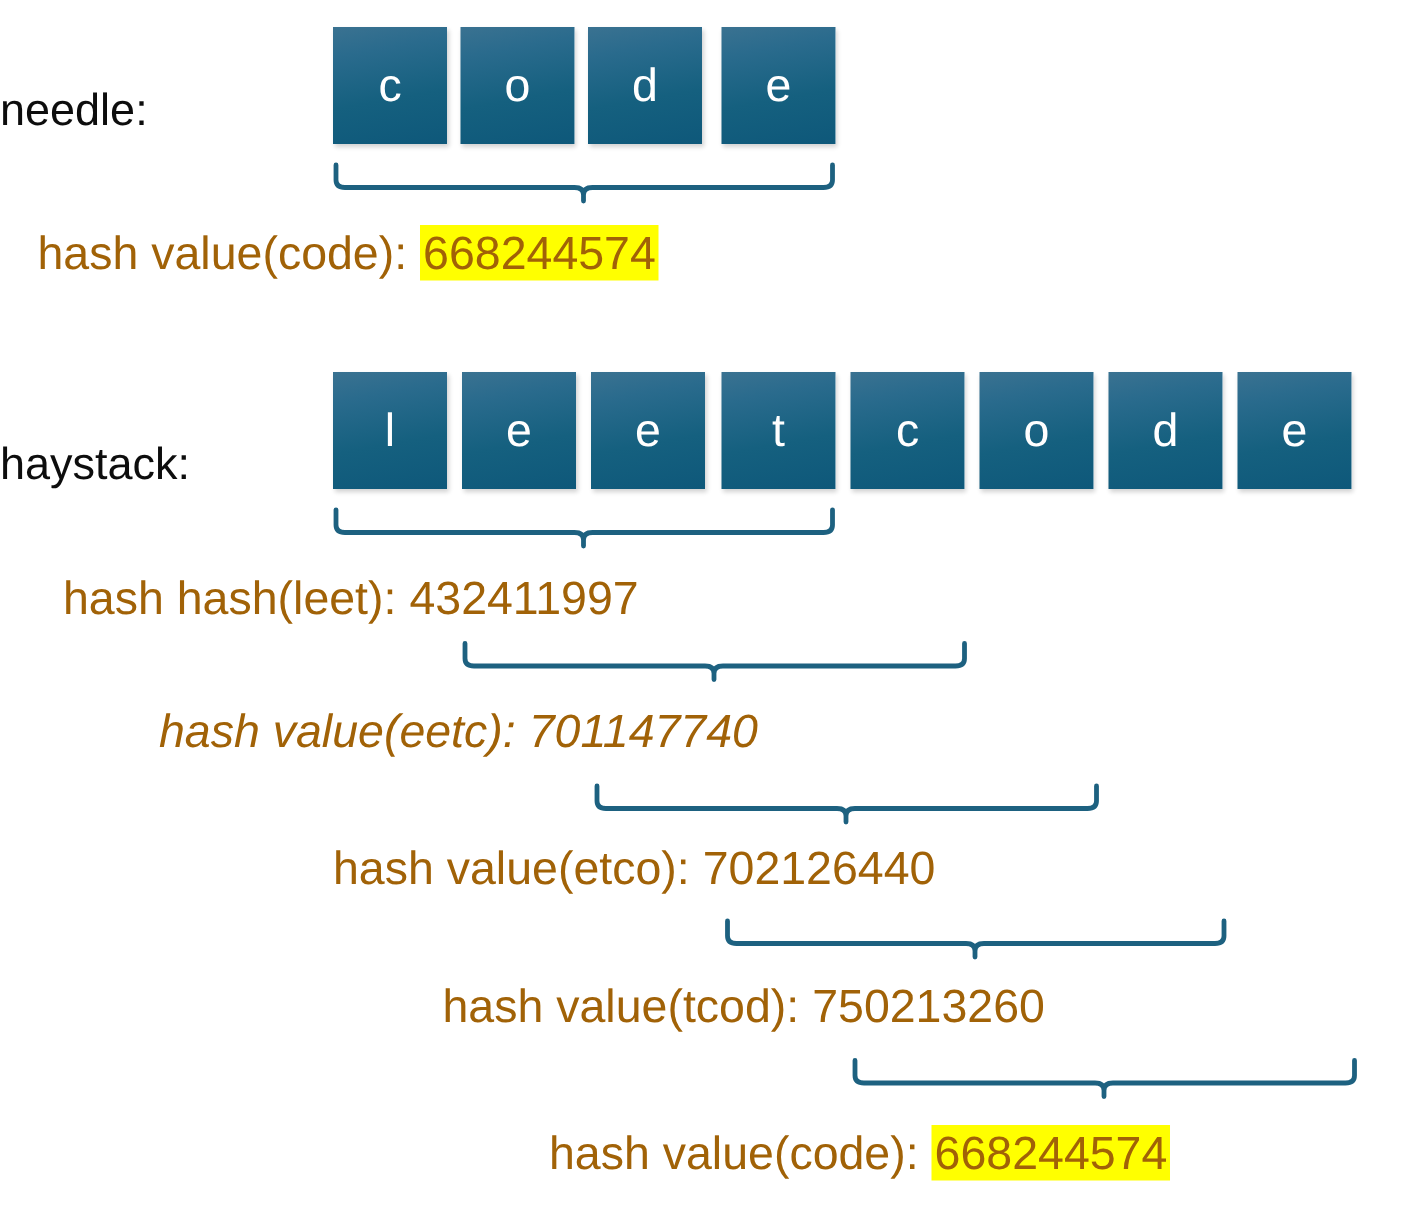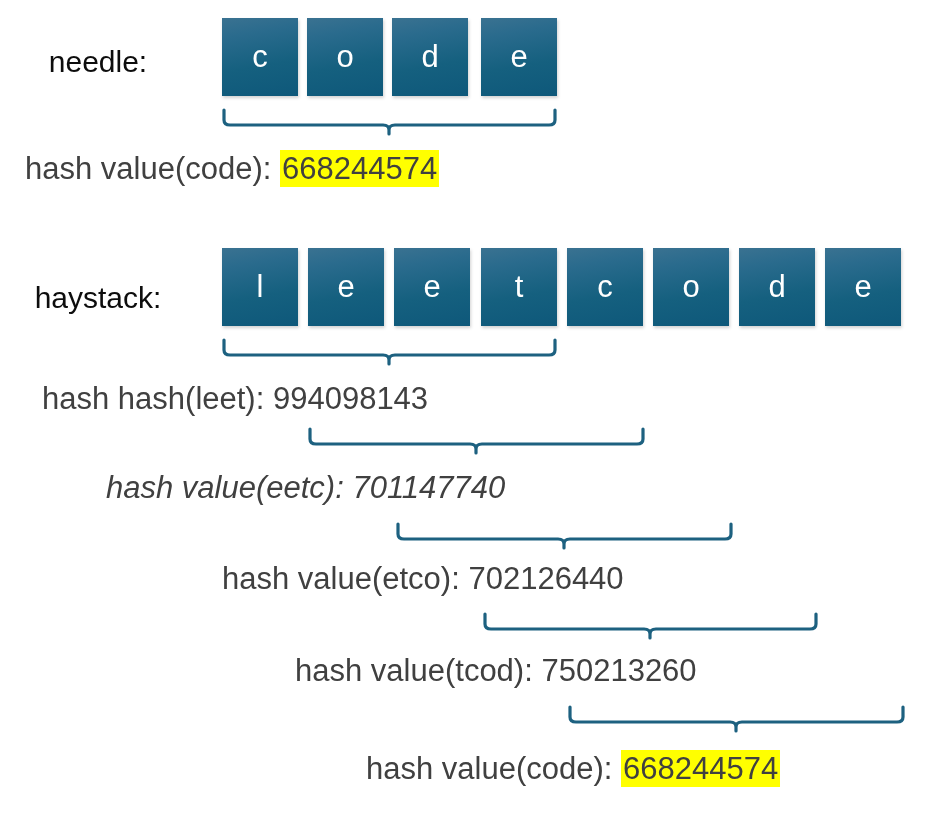--- a/index.html
+++ b/index.html
@@ -32,31 +32,32 @@
     font-weight: 400;
     letter-spacing: 0;
   }
 
   
   .row-label {
     position: absolute;
     font-size: 30px;
     line-height: 36px;
     white-space: nowrap;
-    text-align: center;
+    text-align: left;
     color: #0d0d0d;
+    margin-top: 12px;
   }
 
   
   .hash-line {
     position: absolute;
     font-size: 31px;
     line-height: 38px;
     white-space: nowrap;
-    color: #404040;
+    color: #a16207;
   }
   .hash-line .hv-num {
     display: inline;
   }
   .hash-line .hv-num.hl {
     background: #ffff00;
     padding: 1px 2px;
   }
 
   
@@ -99,21 +100,21 @@
 <div class="cell" style="left:739px; top:248px;">d</div>
 <div class="cell" style="left:825px; top:248px;">e</div>
 
 <div class="brace" style="left:222px; top:338px; width:335px;">
   <svg width="335" height="26" viewBox="0 0 335 26" preserveAspectRatio="none">
     <path d="M 2 2 L 2 12 Q 2 17 8 17 L 161 17 Q 167 17 167 22 L 167 26 L 167 22 Q 167 17 173 17 L 327 17 Q 333 17 333 12 L 333 2" fill="none" stroke="#1d6180" stroke-width="3.2" stroke-linecap="round" stroke-linejoin="round"></path>
   </svg>
 </div>
 <div class="hash-line" style="left:42px; top:380px;">
   <span>hash hash(leet):</span>
-  <span class="hv-num">994098143</span>
+  <span class="hv-num">432411997</span>
 </div>
 
 <div class="brace" style="left:308px; top:427px; width:337px;">
   <svg width="337" height="26" viewBox="0 0 337 26" preserveAspectRatio="none">
     <path d="M 2 2 L 2 12 Q 2 17 8 17 L 162 17 Q 168 17 168 22 L 168 26 L 168 22 Q 168 17 174 17 L 329 17 Q 335 17 335 12 L 335 2" fill="none" stroke="#1d6180" stroke-width="3.2" stroke-linecap="round" stroke-linejoin="round"></path>
   </svg>
 </div>
 <div class="hash-line" style="left:106px; top:469px;font-style:italic;">
   <span>hash value(eetc):</span>
   <span class="hv-num">701147740</span>

